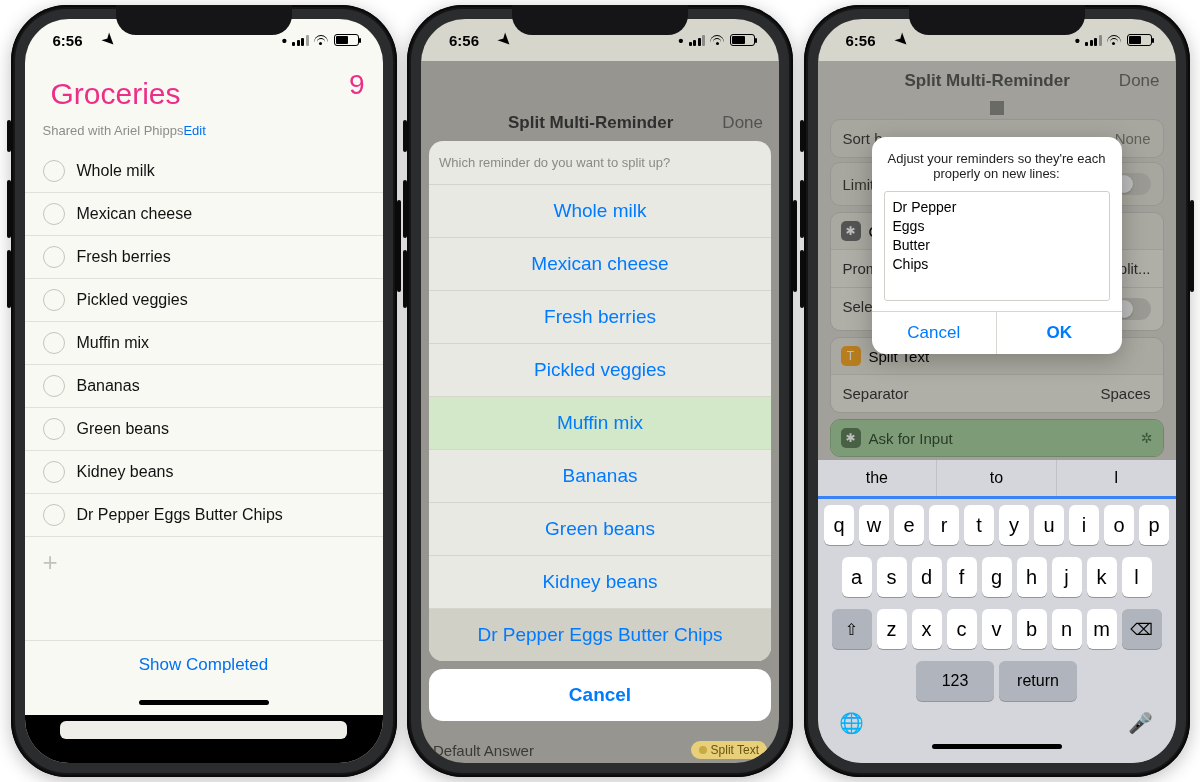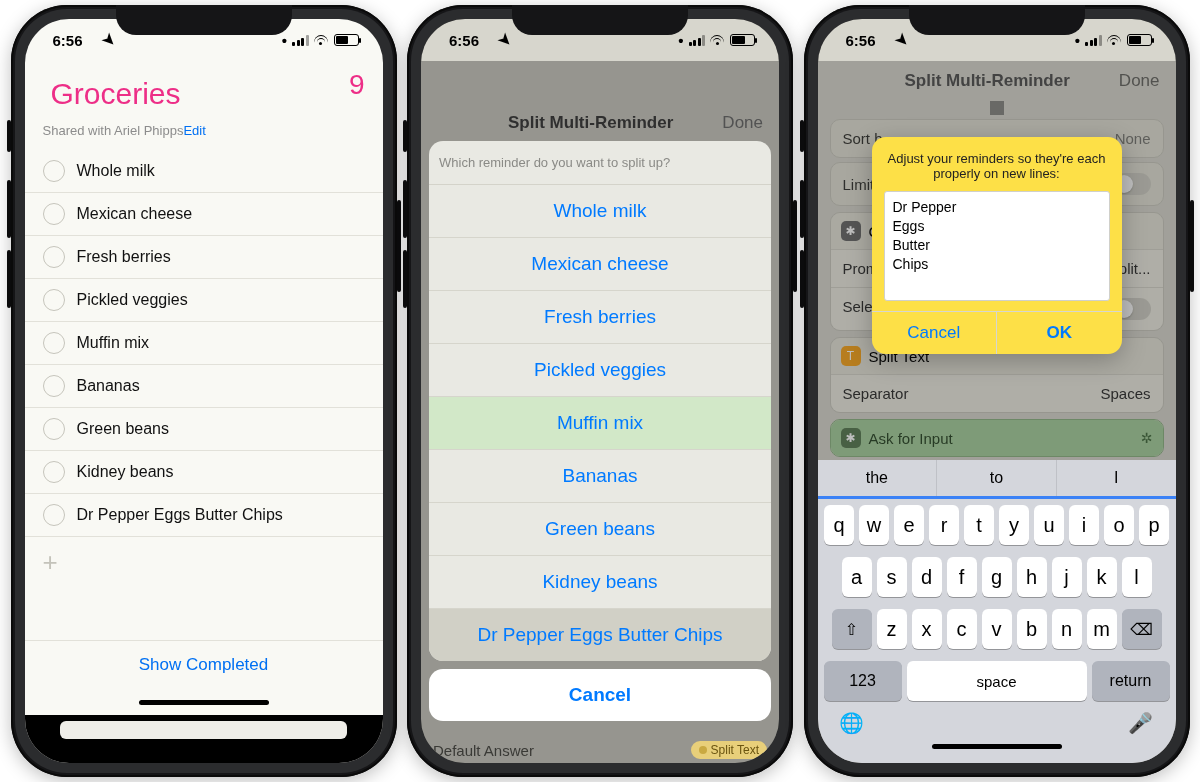--- a/index.html
+++ b/index.html
@@ -110,21 +110,21 @@
   .mini-block .h .ic{width:20px;height:20px;border-radius:5px;background:#6d6d6d;color:#fff;display:flex;align-items:center;justify-content:center;font-size:12px}
   .mini-block .h.y .ic{background:var(--yellow)}
   .mini-block .c{display:flex;justify-content:space-between;padding:10px 12px;background:#eae9df;font-size:15px;color:#333;border-top:1px solid #d4d3ca}
   .mini-block.green{border-color:#8fb586}
   .mini-block.green .h{background:var(--green-block);color:#2f4a2c}
   .mini-block.green .h .ic{background:#5c7d57}
   .mini-block.green .h .spin{margin-left:auto;color:#476e43;font-size:14px}
   .toggle{width:38px;height:22px;border-radius:11px;background:#cfcec5;position:relative}
   .toggle::after{content:"";position:absolute;width:18px;height:18px;border-radius:50%;background:#fff;top:2px;left:2px;box-shadow:0 1px 2px rgba(0,0,0,.2)}
   .s3 .overlay{position:absolute;inset:42px 0 0 0;background:rgba(20,20,20,.28)}
-  .alert{position:absolute;top:118px;left:50%;transform:translateX(-50%);width:250px;background:#fde047;border-radius:14px;overflow:hidden;box-shadow:0 6px 24px rgba(0,0,0,.25)}
+  .alert{position:absolute;top:118px;left:50%;transform:translateX(-50%);width:250px;background:#ffffff;border-radius:14px;overflow:hidden;box-shadow:0 6px 24px rgba(0,0,0,.25)}
   .alert .msg{padding:14px 16px 10px;text-align:center;font-size:13px;color:#222}
   .alert textarea{display:block;width:calc(100% - 24px);margin:0 12px 10px;height:110px;border:1px solid #d0d0cb;border-radius:3px;
     padding:6px 8px;font-size:14px;line-height:1.35;resize:none;font-family:inherit;color:#000;background:#fff;outline:none}
   .alert .btns{display:flex;border-top:1px solid #d6d6d1}
   .alert .btns div{flex:1;text-align:center;padding:11px 0;color:var(--ios-blue2);font-size:17px}
   .alert .btns div:first-child{border-right:1px solid #d6d6d1}
   .alert .btns div.ok{font-weight:600}
 
   
   .kb{position:absolute;left:0;right:0;bottom:0;background:var(--key-panel);padding-bottom:6px}
@@ -434,21 +434,20 @@
             <div class="key ch">x</div>
             <div class="key ch">c</div>
             <div class="key ch">v</div>
             <div class="key ch">b</div>
             <div class="key ch">n</div>
             <div class="key ch">m</div>
             <div class="key md">⌫</div>
           </div>
           <div class="krow last">
             <div class="key md">123</div>
-            <div class="key space">space</div>
             <div class="key md">return</div>
           </div>
           <div class="kbfoot">
             <span>🌐</span>
             <span>🎤</span>
           </div>
           <div class="homebar2">
               <span></span>
             </div>
         </div>

